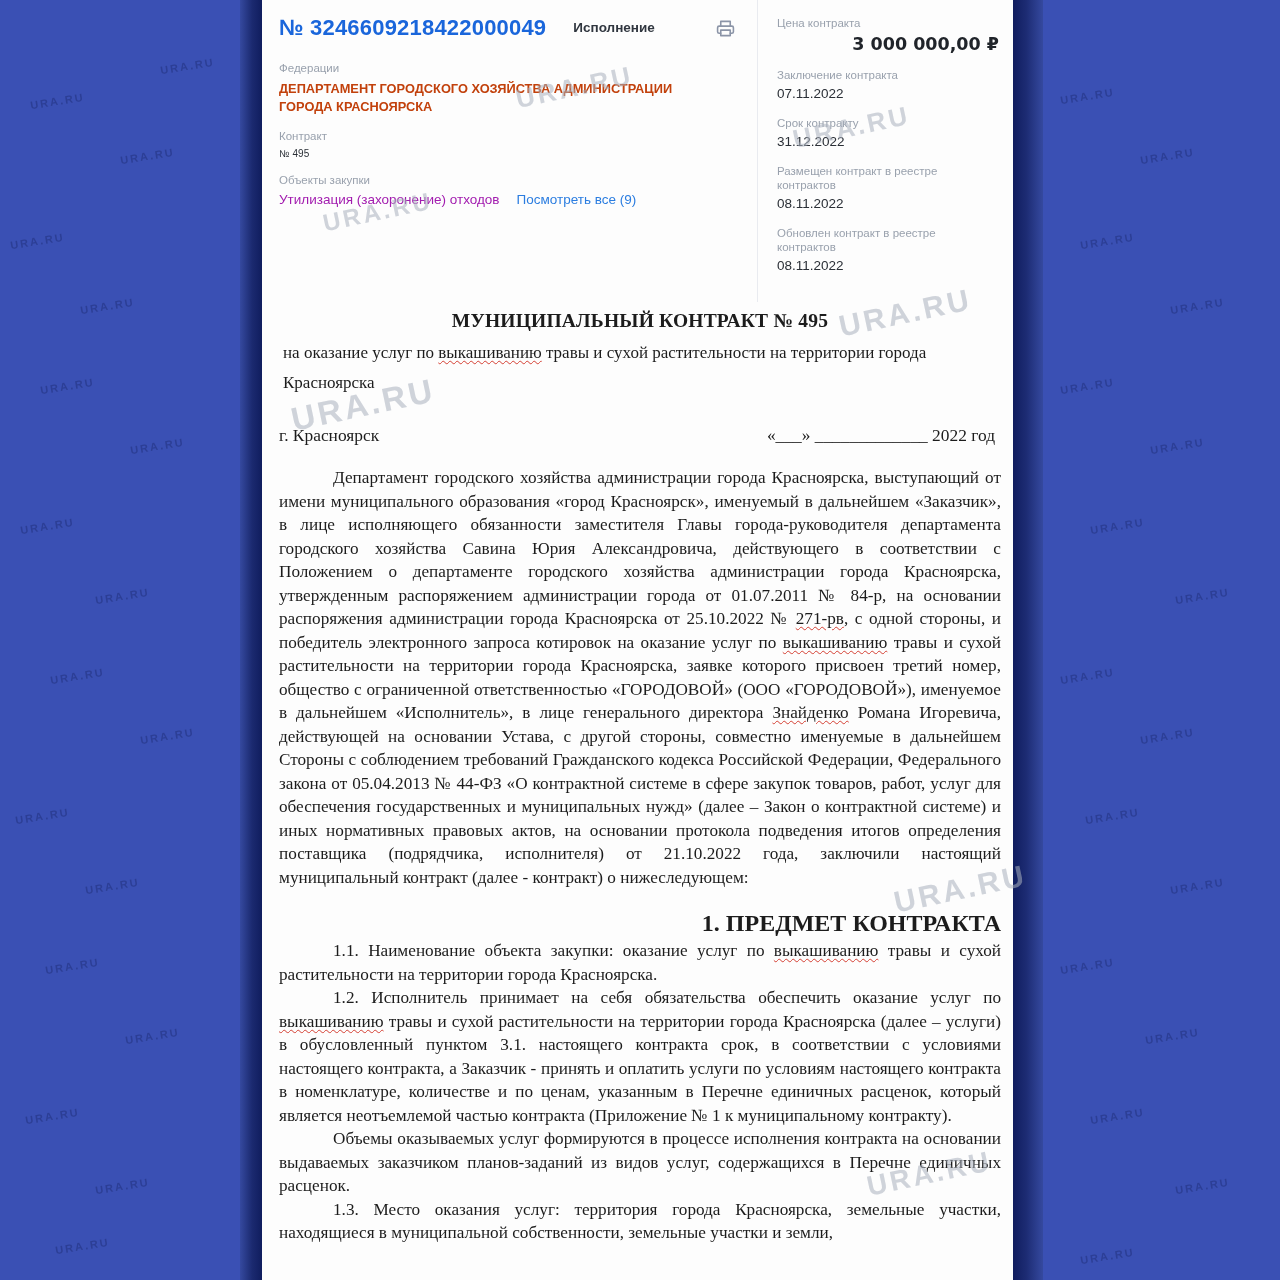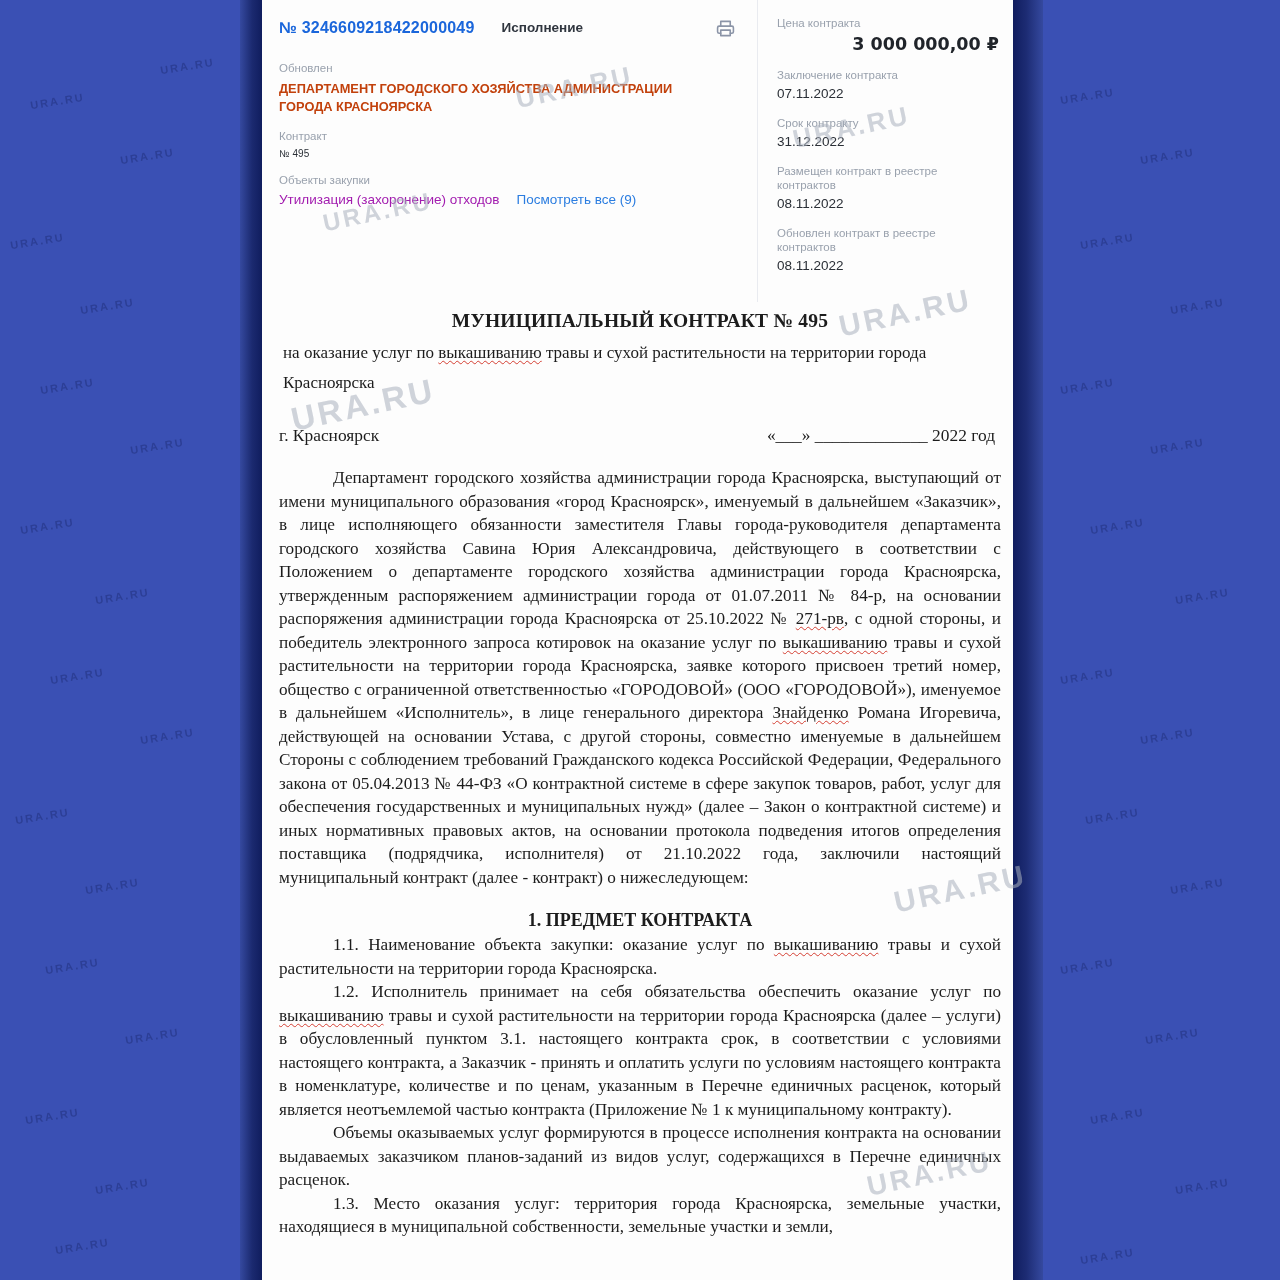--- a/index.html
+++ b/index.html
@@ -11,21 +11,21 @@
              background:linear-gradient(90deg,#35499f 0%,#1b2a70 55%,#101d5e 100%);}
   .edge-right{position:absolute;top:0;bottom:0;left:1013px;width:30px;
               background:linear-gradient(90deg,#101d5e 0%,#1d2c74 45%,#35499f 100%);}
   
   .card{position:absolute;top:0;left:262px;width:751px;height:1280px;
         background:#fdfdfd;overflow:hidden;}
   
   .header{display:flex;min-height:232px;box-sizing:border-box;}
   .header-main{width:495px;box-sizing:border-box;padding:16px 10px 0 17px;}
   .reg-row{display:flex;align-items:flex-start;}
-  .reg-num{font-size:16px;font-weight:bold;color:#1a66db;line-height:24px;letter-spacing:.2px;}
+  .reg-num{font-size:22px;font-weight:bold;color:#1a66db;line-height:24px;letter-spacing:.2px;}
   .status{font-size:13.5px;font-weight:bold;color:#30363f;margin-left:27px;margin-top:4px;}
   .print-btn{margin-left:auto;margin-right:10px;margin-top:1px;cursor:pointer;background:none;border:none;padding:2px;}
   .group-label{font-size:11.5px;color:#99a1ad;line-height:13px;}
   .mt18{margin-top:19px;} .mt15{margin-top:15px;}
   .customer-link{display:block;font-size:12.8px;font-weight:bold;color:#c2410c;
                  line-height:17.5px;margin-top:5px;max-width:420px;text-decoration:none;cursor:pointer;}
   .contract-num{font-size:10px;color:#2a2f36;margin-top:5px;}
   .objects-row{display:flex;gap:17px;margin-top:5px;font-size:13.5px;align-items:baseline;}
   .objects-value{color:#a21caf;}
   .objects-link{color:#2b7de0;text-decoration:none;cursor:pointer;}
@@ -37,21 +37,21 @@
   .meta-value.em{font-family:"DejaVu Sans","Liberation Sans",sans-serif;
                  font-size:17.5px;font-weight:bold;color:#20242a;line-height:20px;text-align:right;}
   
   .doc{padding:0 12px 0 17px;font-family:"Liberation Serif","DejaVu Serif",serif;color:#1c1c1c;}
   .doc-title{margin:8px 0 6px;font-size:19.5px;font-weight:bold;text-align:center;letter-spacing:.2px;}
   .doc-subtitle{text-align:left;font-size:17px;line-height:30px;margin:0 4px;}
   .doc-ikz{text-align:center;margin-top:25px;font-size:17.4px;}
   .doc-cityrow{display:flex;justify-content:space-between;margin-top:27px;font-size:17.4px;padding-right:6px;}
   .doc-body{margin-top:20px;}
   .para{margin:0;text-indent:54px;text-align:justify;font-size:17.2px;line-height:23.5px;}
-  .sec-head{font-weight:bold;text-align:center;margin:21px 0 2px;font-size:18px;}
+  .sec-head{font-weight:bold;text-align:right;margin:21px 0 2px;font-size:24px;}
   .wavy{text-decoration-line:underline;text-decoration-style:wavy;
         text-decoration-color:#d54034;text-decoration-thickness:1px;text-underline-offset:2px;}
   
   .wm{position:absolute;font-family:"Liberation Sans",sans-serif;font-weight:bold;
       transform:rotate(-12deg);pointer-events:none;white-space:nowrap;}
   .wm-card{color:rgba(170,177,190,0.55);letter-spacing:3px;}
   .wm-bg{color:rgba(14,24,80,0.30);letter-spacing:2px;transform:rotate(-9deg);}
 </style>
 </head>
 <body>
@@ -69,21 +69,21 @@
           <button class="print-btn">
             <span>
               <svg width="19" height="19" viewBox="0 0 24 24" fill="none" stroke="#8b94a7" stroke-width="2" stroke-linecap="round" stroke-linejoin="round">
                 <path d="M6 9V3h12v6"></path>
                 <path d="M6 18H4a2 2 0 0 1-2-2v-5a2 2 0 0 1 2-2h16a2 2 0 0 1 2 2v5a2 2 0 0 1-2 2h-2"></path>
                 <rect x="6" y="14" width="12" height="7"></rect>
               </svg>
             </span>
           </button>
         </div>
-        <div class="group-label mt18">Обновлен</div>
+        <div class="group-label mt18">Федерации</div>
         <a class="customer-link">ДЕПАРТАМЕНТ ГОРОДСКОГО ХОЗЯЙСТВА АДМИНИСТРАЦИИ ГОРОДА КРАСНОЯРСКА</a>
         <div class="group-label mt15">Контракт</div>
         <div class="contract-num">№ 495</div>
         <div class="group-label mt15">Объекты закупки</div>
         <div class="objects-row">
           <span class="objects-value">Утилизация (захоронение) отходов</span>
           <a class="objects-link">Посмотреть все (9)</a>
         </div>
       </div>
       <div class="header-meta">

